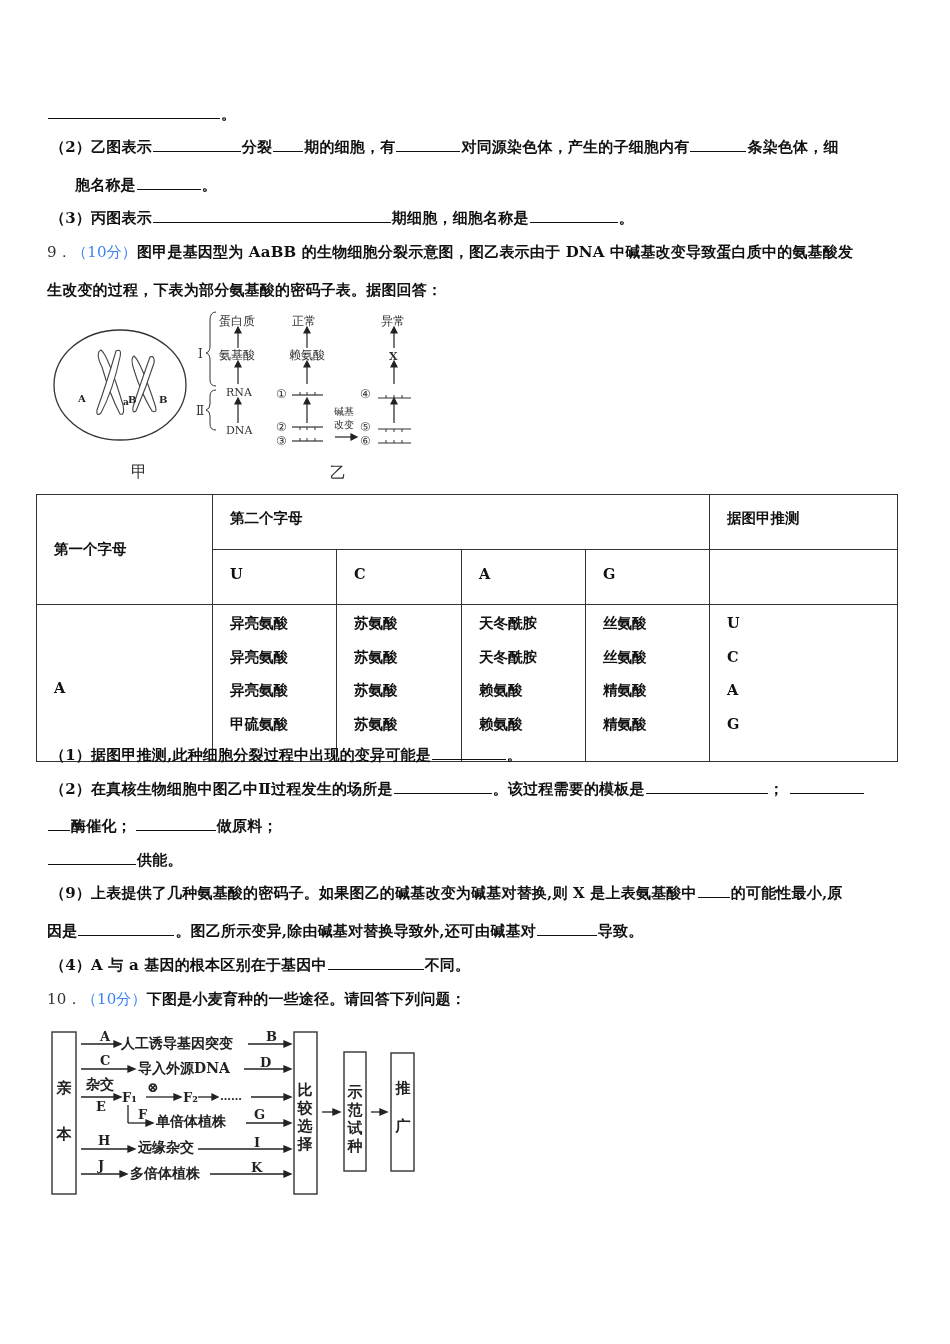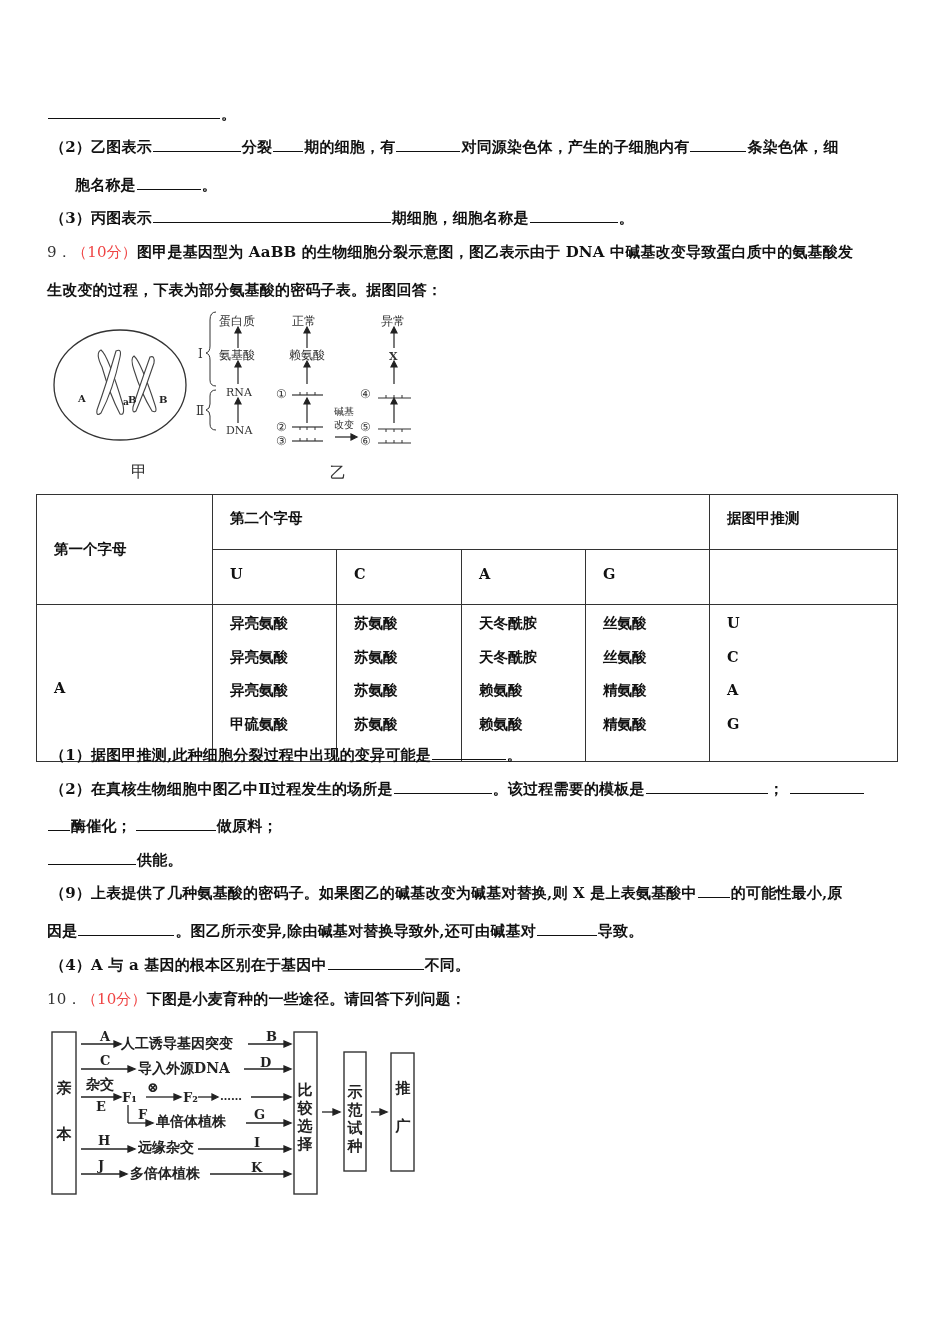--- a/index.html
+++ b/index.html
@@ -6,21 +6,21 @@
   body {
     width: 950px; height: 1344px; position: relative; overflow: hidden;
     font-family: "DejaVu Serif", "Liberation Serif", serif;
     color: #111;
     font-size: 15px;
     font-weight: bold;
   }
   .line { position: absolute; left: 47px; white-space: nowrap; line-height: 20px; letter-spacing: 0.2px; }
   .blank { display: inline-block; border-bottom: 1.3px solid #111; height: 14px; vertical-align: baseline; margin: 0 1px; }
   .qnum { font-weight: normal; color: #333; }
-  .score { font-weight: normal; color: #ef4444; }
+  .score { font-weight: normal; color: #3b82f6; }
 
   
   table.codon {
     position: absolute; left: 36px; top: 494px; width: 861px;
     border-collapse: collapse; table-layout: fixed;
     font-size: 14.5px;
   }
   table.codon td {
     border: 1.5px solid #333; vertical-align: top; padding: 0 0 0 17px;
   }

